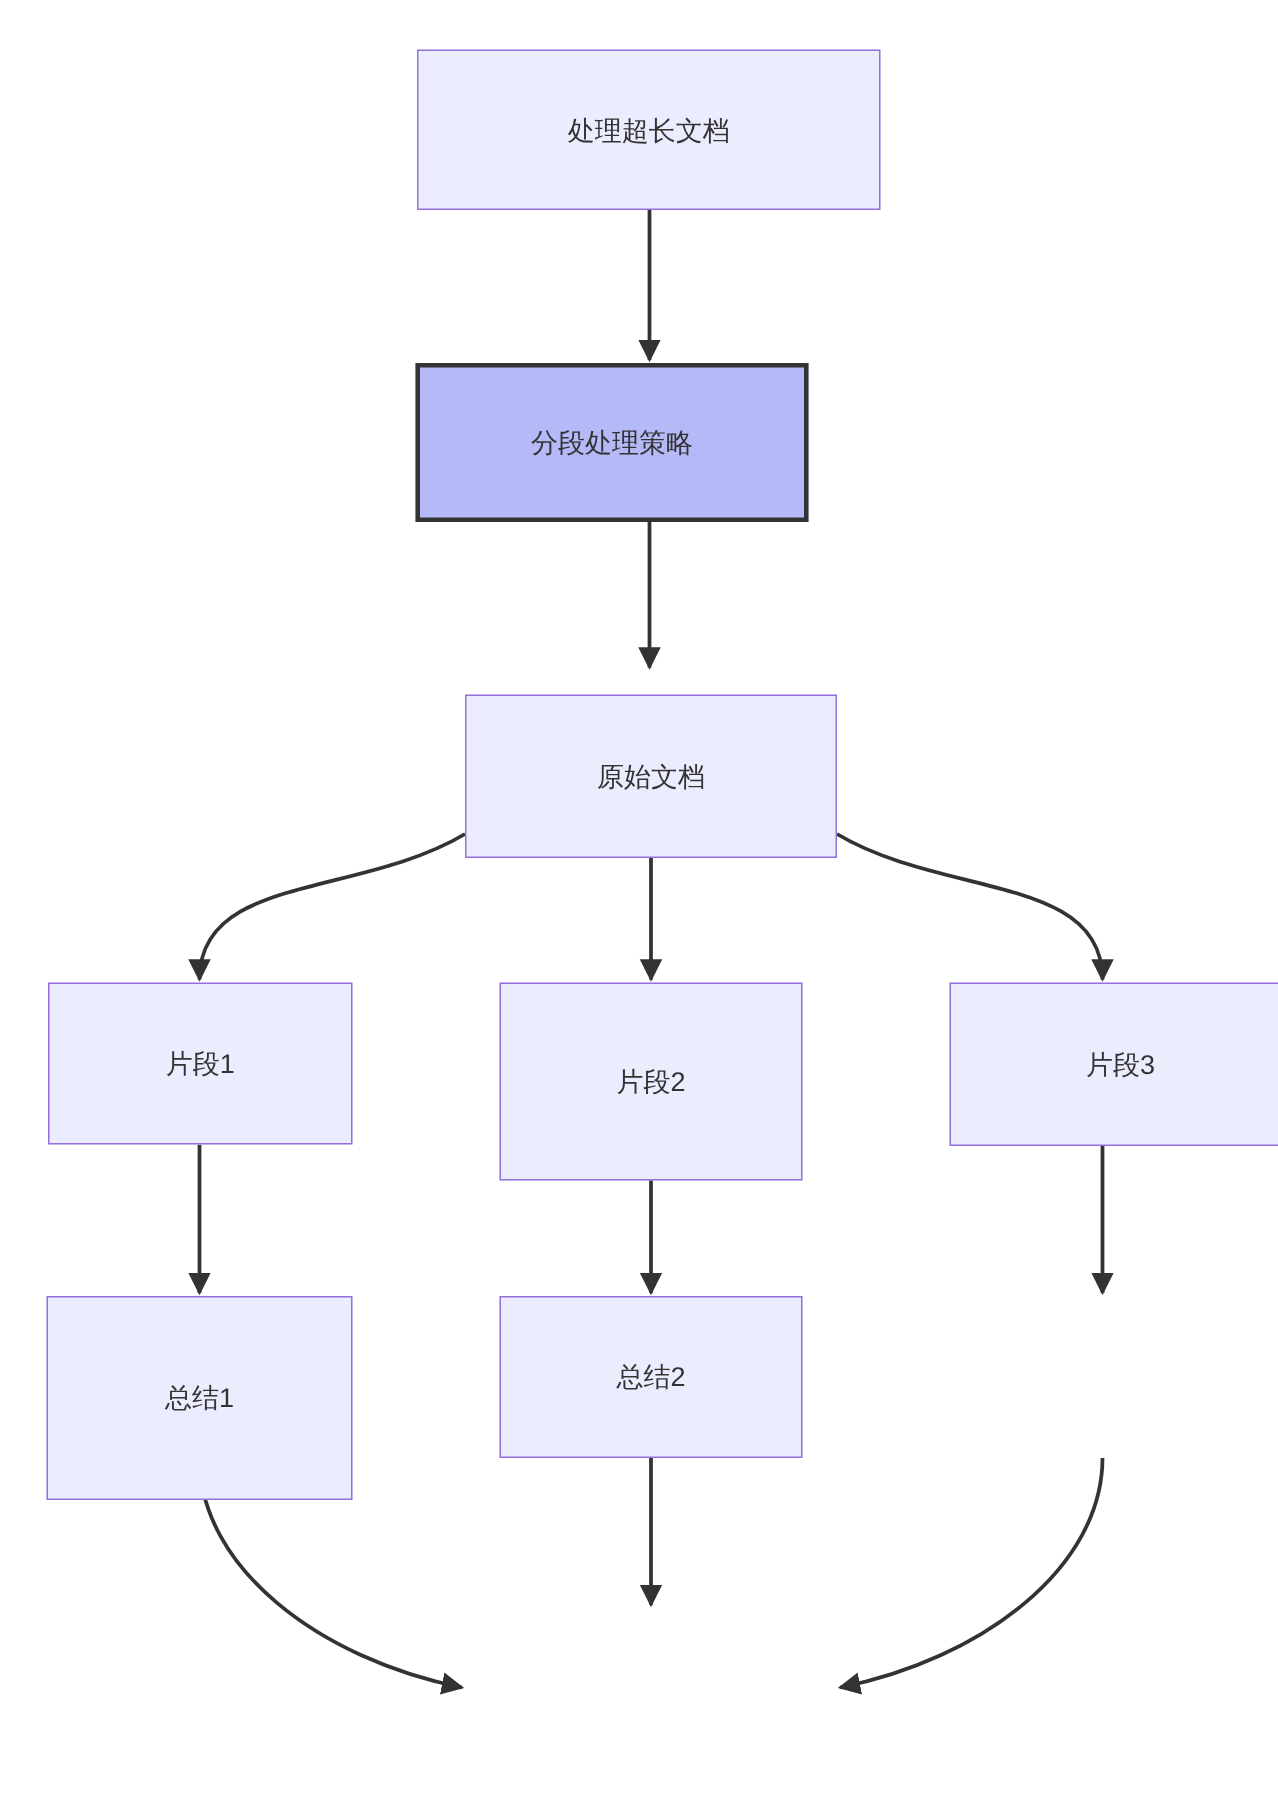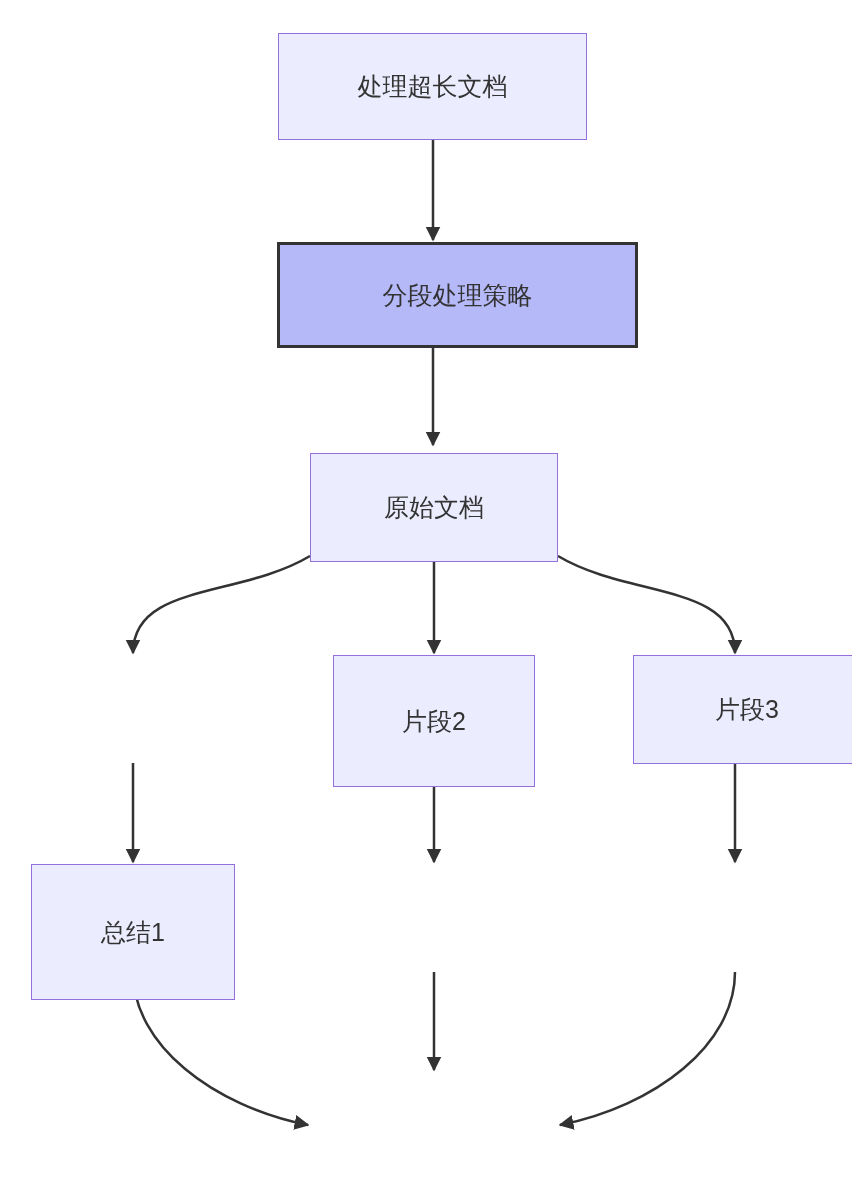--- a/index.html
+++ b/index.html
@@ -31,21 +31,21 @@
     fill: var(--c-edge, #333333);
     stroke: none;
   }
   .node {
     position: absolute;
     box-sizing: border-box;
     display: flex;
     align-items: center;
     justify-content: center;
     text-align: left;
-    font-size: 25px;
+    font-size: 18px;
     color: var(--c-text, #333333);
     background: var(--c-node-fill, #ECECFF);
     border: 1.5px solid var(--c-node-border, #9370DB);
   }
   .node.strategy {
     background: var(--c-strategy-fill, #B6B9F8);
     border: 3px solid var(--c-strong-border, #333333);
   }
   .node.result {
     background: var(--c-result-fill, #90EE90);
@@ -77,37 +77,43 @@
 
     <path class="edge" d="M 133 972 C 133 1045 213 1106 308 1125" marker-end="url(#arrow)"></path>
     <path class="edge" d="M 434 972 L 434 1070" marker-end="url(#arrow)"></path>
     <path class="edge" d="M 735 972 C 735 1045 655 1106 560 1125" marker-end="url(#arrow)"></path>
   </svg>
 
   <div class="node" style="left:278px; top:33px; width:309px; height:107px">
     <span>处理超长文档</span>
   </div>
 
-  <div class="node strategy" style="left:277px; top:242px; width:361px; height:106px">
+  <div class="node strategy" style="left:277px; top:242px; width:262px; height:106px">
     <span>分段处理策略</span>
   </div>
 
-  <div class="node" style="left:310px; top:453px; width:248px; height:109px">
+  <div class="node" style="left:310px; top:463px; width:248px; height:109px">
     <span>原始文档</span>
   </div>
 
+  <div class="node" style="left:32px; top:655px; width:203px; height:108px">
+    <span>片段1</span>
+  </div>
 
   <div class="node" style="left:333px; top:655px; width:202px; height:132px">
     <span>片段2</span>
   </div>
 
   <div class="node" style="left:633px; top:655px; width:228px; height:109px">
     <span>片段3</span>
   </div>
 
   <div class="node" style="left:31px; top:864px; width:204px; height:136px">
     <span>总结1</span>
   </div>
 
+  <div class="node" style="left:333px; top:864px; width:202px; height:108px">
+    <span>总结2</span>
+  </div>
 
 
 
 </div>
 
 </body></html>

